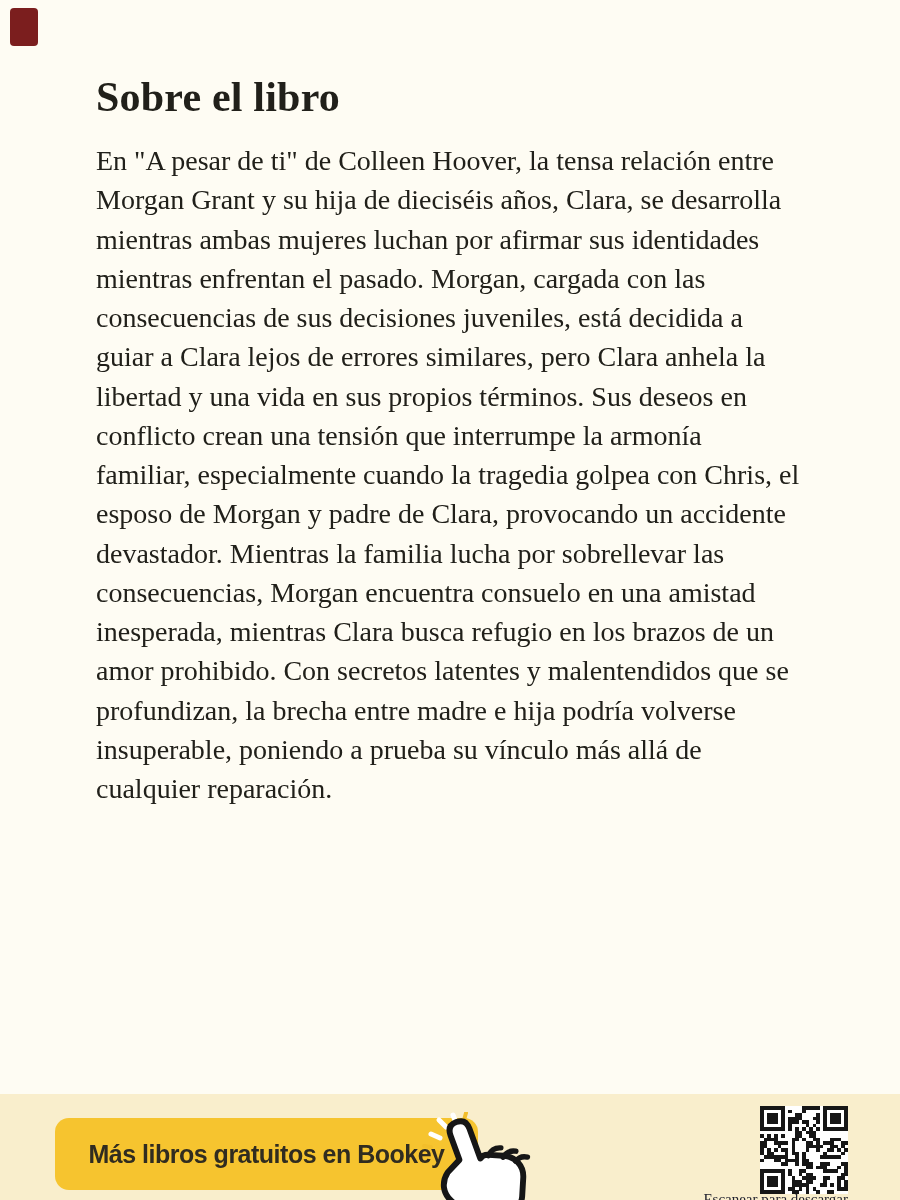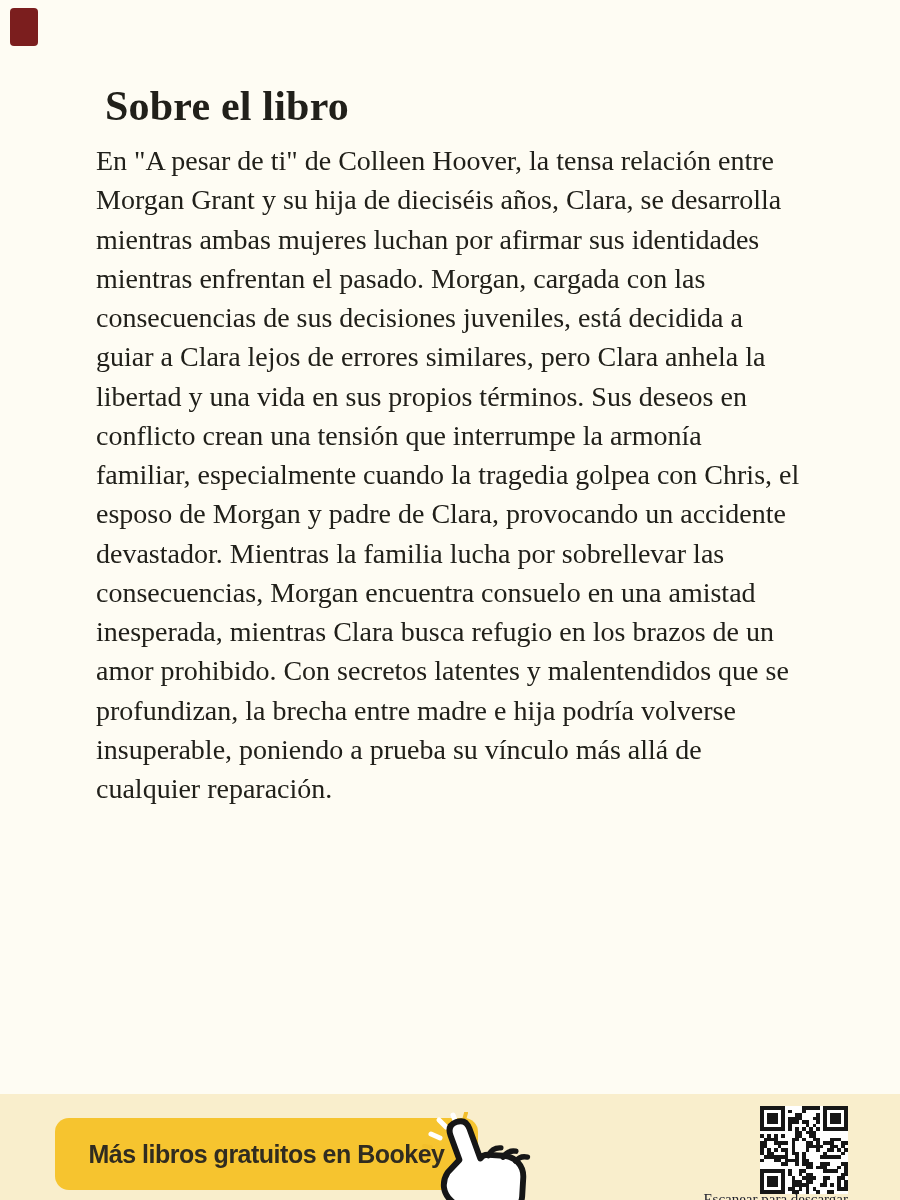--- a/index.html
+++ b/index.html
@@ -55,21 +55,21 @@
     font-family:"Liberation Serif","DejaVu Serif",serif;
   }
 </style>
 </head>
 <body>
 
 <div class="page">
 
   <div class="badge"></div>
 
-  <h1 class="title" style="margin:9px;">Sobre el libro</h1>
+  <h1 class="title" style="margin:0;">Sobre el libro</h1>
 
   <div class="paragraph">En "A pesar de ti" de Colleen Hoover, la tensa relación entre
 Morgan Grant y su hija de dieciséis años, Clara, se desarrolla
 mientras ambas mujeres luchan por afirmar sus identidades
 mientras enfrentan el pasado. Morgan, cargada con las
 consecuencias de sus decisiones juveniles, está decidida a
 guiar a Clara lejos de errores similares, pero Clara anhela la
 libertad y una vida en sus propios términos. Sus deseos en
 conflicto crean una tensión que interrumpe la armonía
 familiar, especialmente cuando la tragedia golpea con Chris, el

